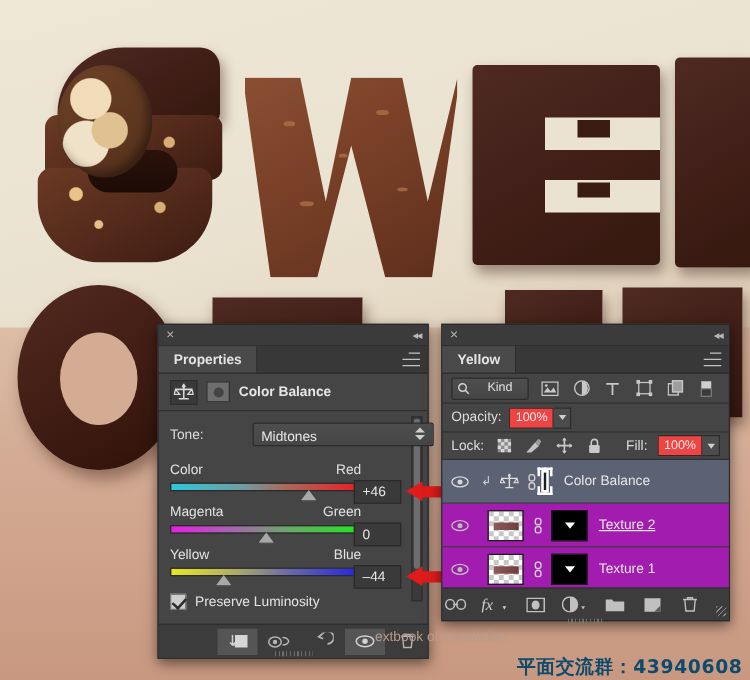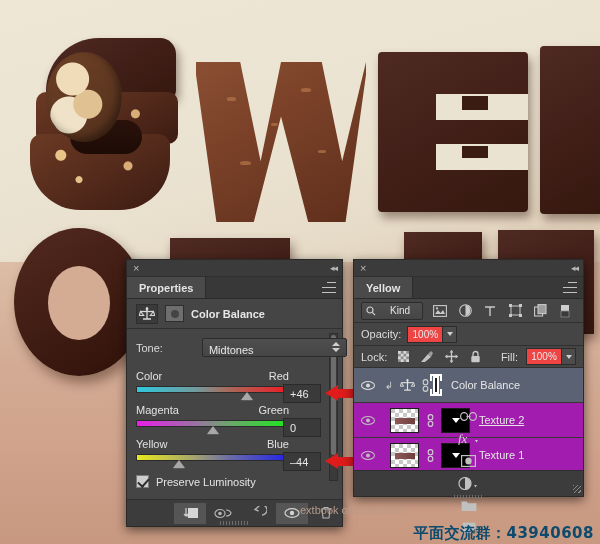--- a/index.html
+++ b/index.html
@@ -415,21 +415,21 @@
     position:absolute; right:2px; top:2px; width:9px; height:92px;
     background:#3a3a3a; border:1px solid #2e2e2e;
   }
   .layers-scroll i {
     display:block;position:absolute;left:1px;top:1px;width:5px;height:34px;
     background:#6d6d6d;border-radius:3px;
   }
   .layers-footer {
     position:absolute;left:0;bottom:0;width:100%;height:26px;
     background:#3c3c3c;border-top:1px solid #2e2e2e;
-    display:flex;align-items:center;justify-content:center;gap:10px;flex-direction:column;
+    display:flex;align-items:center;gap:10px;
   }
   .lfbtn { color:#c0c0c0; display:flex;align-items:center;justify-content:center; width:20px;height:20px;}
   .resize-grip {
     position:absolute; right:2px; bottom:3px; width:8px;height:8px;
     background: repeating-linear-gradient(135deg,#8a8a8a 0 1px, transparent 1px 3px);
   }
 
   
   #wm-translation {
     position:absolute; left: 300px; top: 504px;

